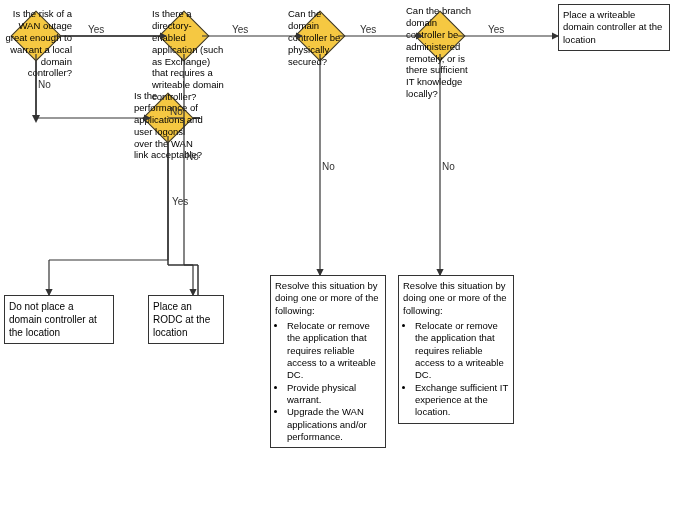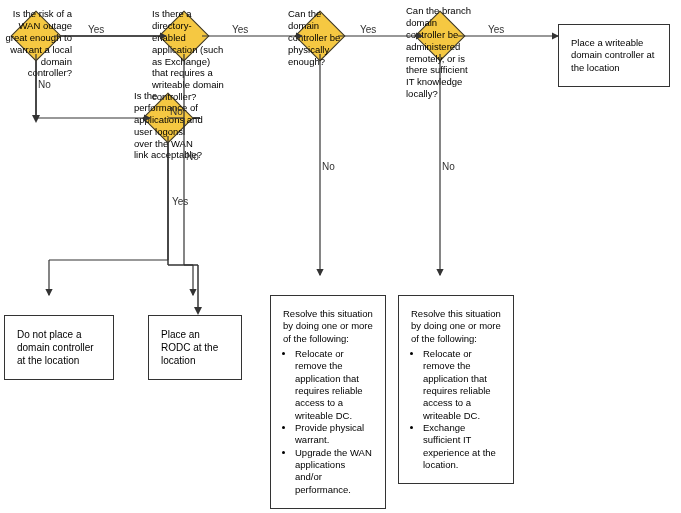--- a/index.html
+++ b/index.html
@@ -23,24 +23,23 @@
       height: 36px;
       background: #f5c842;
       border: 1.5px solid #333;
       transform: rotate(45deg);
     }
     
     .box {
       position: absolute;
       background: #fff;
       border: 1.5px solid #333;
-      padding: 12px;
+      padding: 4px;
       font-size: 10px;
       line-height: 1.3;
-      margin-top: 20px;
     }
     
     .dlabel {
       position: absolute;
       font-size: 10px;
       line-height: 1.3;
       width: 90px;
     }
     
     .arrows {
@@ -78,30 +77,30 @@
   <div class="diamond" style="left:18px; top:18px;"></div>
   <div class="dlabel" style="left:4px; top:8px; width:68px; font-size:9.5px; line-height:1.25; text-align:right;">Is the risk of a WAN outage great enough to warrant a local domain controller?</div>
 
   <div class="diamond" style="left:150px; top:100px;"></div>
   <div class="dlabel" style="left:134px; top:90px; width:70px; font-size:9.5px; line-height:1.25;">Is the performance of applications and user logons over the WAN link acceptable?</div>
 
   <div class="diamond" style="left:166px; top:18px;"></div>
   <div class="dlabel" style="left:152px; top:8px; width:72px; font-size:9.5px; line-height:1.25;">Is there a directory-enabled application (such as Exchange) that requires a writeable domain controller?</div>
 
   <div class="diamond" style="left:302px; top:18px;"></div>
-  <div class="dlabel" style="left:288px; top:8px; width:66px; font-size:9.5px; line-height:1.25;">Can the domain controller be physically enough?</div>
+  <div class="dlabel" style="left:288px; top:8px; width:66px; font-size:9.5px; line-height:1.25;">Can the domain controller be physically secured?</div>
 
   <div class="diamond" style="left:422px; top:18px;"></div>
   <div class="dlabel" style="left:406px; top:5px; width:72px; font-size:9.5px; line-height:1.25;">Can the branch domain controller be administered remotely, or is there sufficient IT knowledge locally?</div>
 
   <div class="box" style="left:4px; top:295px; width:110px;">
     <span>Do not place a domain controller at the location</span>
   </div>
 
-  <div class="box" style="left:148px; top:295px; width:94px;">
+  <div class="box" style="left:148px; top:295px; width:76px;">
     <span>Place an RODC at the location</span>
   </div>
 
   <div class="box" style="left:270px; top:275px; width:116px; font-size:9.5px; line-height:1.3;">
     <div>Resolve this situation by doing one or more of the following:</div>
     <ul style="margin-left:12px; margin-top:3px;">
       <li>Relocate or remove the application that requires reliable access to a writeable DC.</li>
       <li>Provide physical warrant.</li>
       <li>Upgrade the WAN applications and/or performance.</li>
     </ul>

